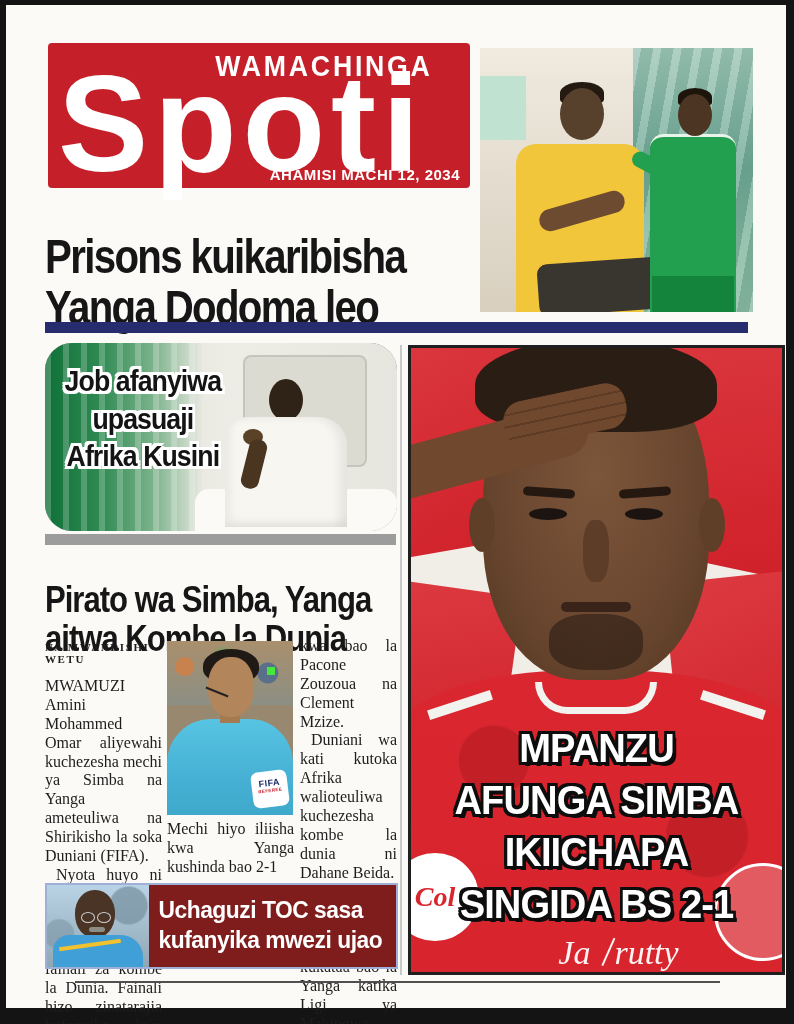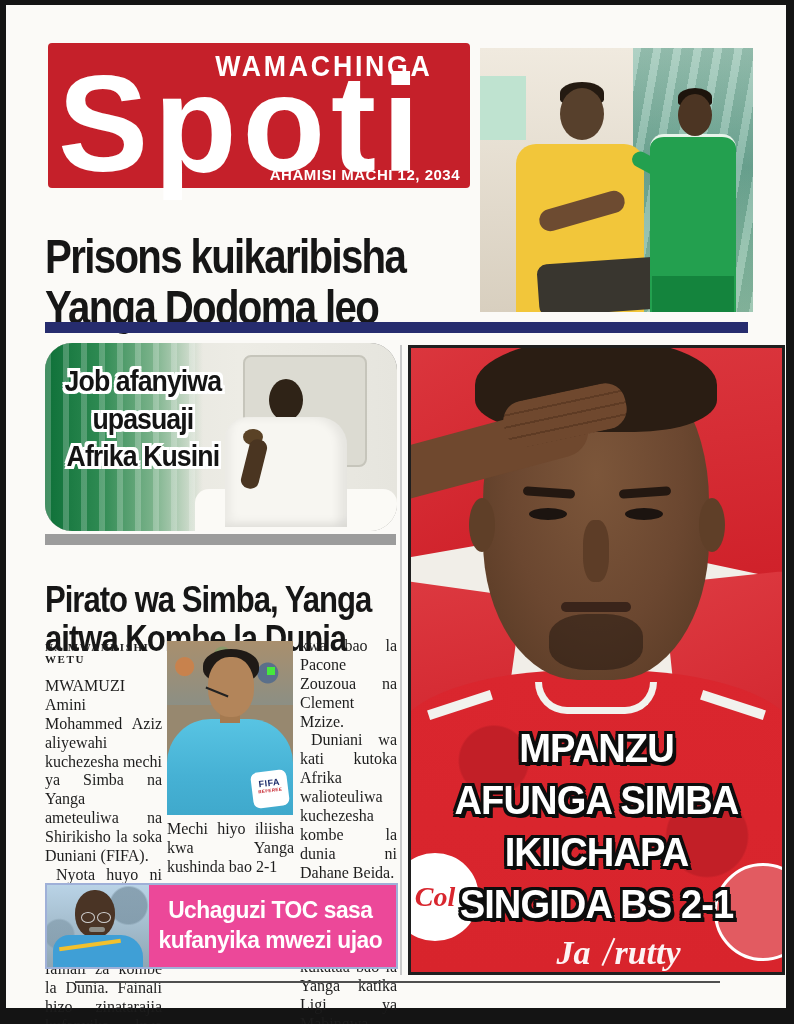--- a/index.html
+++ b/index.html
@@ -90,22 +90,22 @@
   .rp-jersey{position:absolute;left:0;top:78px;right:0;bottom:0;border-radius:44px 44px 0 0;
              background:linear-gradient(180deg,#58c4e3 0%,#46b1d4 60%,#3fa9cc 100%);}
   .rp-badge{position:absolute;right:5px;bottom:8px;width:36px;height:36px;background:#fff;border-radius:7px;
             transform:rotate(-7deg);text-align:center;font-family:"Liberation Sans",sans-serif;}
   .rp-badge .fifa{display:block;margin-top:7px;font-size:9px;font-weight:bold;color:#1d2d6b;letter-spacing:.5px;}
   .rp-badge .refe{display:block;font-size:4.5px;font-weight:bold;color:#c5202a;letter-spacing:.4px;}
 
   .v-divider{position:absolute;left:400px;top:345px;width:2px;height:630px;background:#c9c9c9;}
 
   
-  .toc-banner{position:absolute;left:45px;top:883px;width:353px;height:86px;background:#ec4899;
-              border:2px solid #9fb0d8;box-sizing:border-box;display:flex;overflow:hidden;text-align:center;}
+  .toc-banner{position:absolute;left:45px;top:883px;width:353px;height:86px;background:#7f1d1d;
+              border:2px solid #9fb0d8;box-sizing:border-box;display:flex;overflow:hidden;}
   .toc-photo{position:relative;width:102px;height:100%;flex:none;overflow:hidden;
              background:linear-gradient(180deg,#b9d3e6,#8fa6b4);}
   .toc-photo::after{content:'';position:absolute;inset:0;
              background:radial-gradient(circle at 80% 25%,rgba(125,150,166,.8) 0 18px,rgba(0,0,0,0) 20px),
                         radial-gradient(circle at 12% 60%,rgba(125,150,166,.6) 0 14px,rgba(0,0,0,0) 16px);}
   .toc-man-head{position:absolute;left:28px;top:5px;width:40px;height:48px;border-radius:48%;background:#4a3425;z-index:2;}
   .toc-glasses{position:absolute;left:34px;top:24px;width:32px;height:9px;z-index:3;}
   .toc-glasses i{display:inline-block;width:12px;height:9px;border:1.5px solid #cfcfcf;border-radius:50%;margin-right:2px;}
   .toc-mustache{position:absolute;left:42px;top:42px;width:16px;height:5px;background:#8d8d86;border-radius:3px;z-index:3;}
   .toc-polo{position:absolute;left:6px;top:50px;width:90px;height:36px;background:#3f9fd6;border-radius:16px 22px 0 0;z-index:2;}
@@ -155,21 +155,21 @@
            display:flex;align-items:center;justify-content:center;}
   .sp-cola span{font-family:"Liberation Serif",serif;font-style:italic;font-weight:bold;font-size:28px;color:#d8262e;}
   .sp-crest{position:absolute;right:-30px;top:515px;width:92px;height:92px;border-radius:50%;border:3px solid #fff;
             background:rgba(255,255,255,.25);z-index:8;}
   .sp-headline{position:absolute;left:0;right:0;top:374px;text-align:center;color:#fff;font-weight:bold;font-size:41px;
                line-height:1.27;letter-spacing:-1px;transform:scaleX(.93);transform-origin:center top;z-index:9;
                text-shadow:-3px -3px 0 #0d0d0d,3px -3px 0 #0d0d0d,-3px 3px 0 #0d0d0d,3px 3px 0 #0d0d0d,
                            0 -3px 0 #0d0d0d,0 3px 0 #0d0d0d,-3px 0 0 #0d0d0d,3px 0 0 #0d0d0d,4px 4px 0 #0d0d0d;}
   .sp-headline span{display:block;white-space:nowrap;}
   .sp-script{position:absolute;left:0;right:0;bottom:0;text-align:center;z-index:9;color:#fff;
-             font-family:"Liberation Serif",serif;font-style:italic;font-weight:bold;font-size:34px;opacity:.95;padding-left:44px;}
+             font-family:"Liberation Serif",serif;font-style:italic;font-weight:normal;font-size:34px;opacity:.95;padding-left:44px;}
   .sp-script .mark{display:inline-block;width:14px;height:30px;border-right:2px solid #fff;transform:rotate(24deg);margin:0 4px;}
 
   .bottom-rule{position:absolute;left:75px;top:981px;width:645px;height:2px;background:#4f4f4f;}
 </style>
 </head>
 <body>
 
 <div class="frame">
   <div class="page-bg"></div>
 
@@ -222,21 +222,21 @@
   <div class="gray-bar"></div>
 
   <h2 class="ref-headline">
     <span>Pirato wa Simba, Yanga</span>
     <span>aitwa Kombe la Dunia</span>
   </h2>
 
   <div class="col col1">
     <div class="byline">NA MWANDISHI WETU</div>
     <div class="body-copy">
-        <p>MWAMUZI Amini Mohammed Aziz aliyewahi kuchezesha mechi ya Simba na Yanga ameteuliwa na Shirikisho la soka Duniani (FIFA).</p>
+        <p>MWAMUZI Amini Mohammed Omar aliyewahi kuchezesha mechi ya Simba na Yanga ameteuliwa na Shirikisho la soka Duniani (FIFA).</p>
         <p>Nyota huyo ni miongoni mwa waamuzi walioteuliwa na FIFA kuchezesha fainali za kombe la Dunia. Fainali hizo zinatarajia kufanyika kwa ushirikiano wa nchi za Marekani, Mexico na Canada mwezi june.</p>
         <p>Mwamuzi Amini moja ya waamuzi bora Afrika anaungana na wenzake kuiwakilisha Afrika. Amini amekuwa maarufu nchini kutokana na kuja</p>
       </div>
   </div>
 
   <div class="col col2">
     <div class="ref-photo">
       <div class="rp-crowd"></div>
       <div class="rp-flash"></div>
       <div class="rp-jersey"></div>

